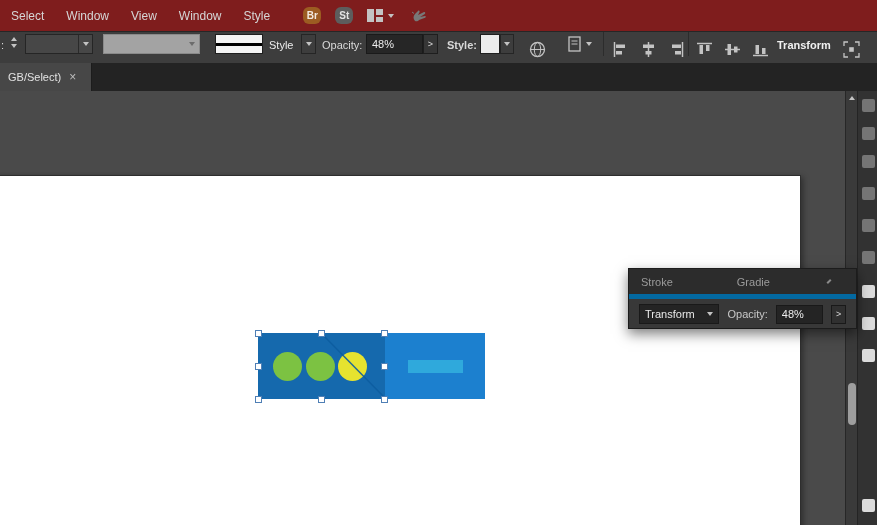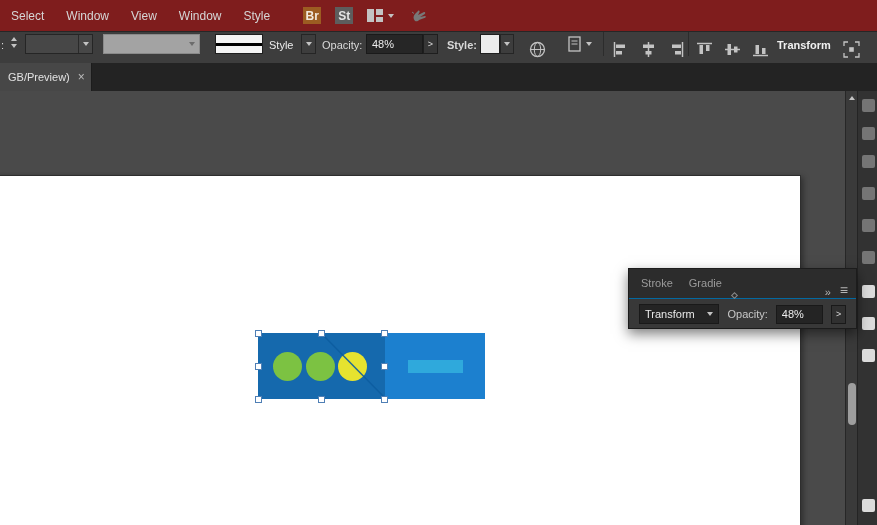--- a/index.html
+++ b/index.html
@@ -3,21 +3,21 @@
 <meta charset="utf-8">
 <style>
   * { margin:0; padding:0; box-sizing:border-box; }
   html,body { width:877px; height:525px; overflow:hidden; }
   body { font-family:"Liberation Sans","DejaVu Sans",sans-serif; background:#4a4a4a; color:#d6d6d6; }
   .app { position:relative; width:877px; height:525px; background:#4a4a4a; overflow:hidden; }
 
   
   .menubar { position:absolute; top:0; left:0; right:0; height:32px; background:#7f1d1d; display:flex; align-items:center; border-bottom:1px solid #262626; z-index:30; }
   .menu-item { font-size:12px; color:#d6d6d6; padding:0 11px; line-height:26px; white-space:nowrap; }
-  .badge { display:inline-flex; align-items:center; justify-content:center; width:18px; height:17px; border-radius:0; font-size:12px; font-weight:bold; color:#f2e9df; }
+  .badge { display:inline-flex; align-items:center; justify-content:center; width:18px; height:17px; border-radius:6px; font-size:10px; font-weight:bold; color:#f2e9df; }
   .badge.br { background:#9c5c22; margin-left:22px; }
   .badge.st { background:#5d5d5d; margin-left:14px; color:#e3e3e3; }
   .appbar-group { display:flex; align-items:center; }
   .icon-btn { display:inline-flex; align-items:center; justify-content:center; height:26px; }
   .mb-right { margin-left:auto; display:flex; align-items:center; padding-right:8px; }
   .workspace { display:inline-flex; align-items:center; gap:6px; font-size:12px; color:#d6d6d6; margin-right:24px; }
 
   .tri-down { display:inline-block; width:0; height:0; border-left:3px solid transparent; border-right:3px solid transparent; border-top:4px solid #c3c3c3; }
   .tri-up { display:inline-block; width:0; height:0; border-left:3px solid transparent; border-right:3px solid transparent; border-bottom:4px solid #c3c3c3; }
 
@@ -52,21 +52,21 @@
 
   
   .vscroll { position:absolute; top:91px; left:845px; width:12px; height:434px; background:#3a3a3a; border-left:1px solid #272727; z-index:27; }
   .vscroll-thumb { position:absolute; left:2px; top:292px; width:8px; height:42px; background:#9e9e9e; border-radius:4px; }
   .dock { position:absolute; top:91px; left:857px; width:20px; height:434px; background:#323232; border-left:1px solid #242424; z-index:27; }
   .dock-icon { position:absolute; left:4px; width:13px; height:13px; border-radius:2px; background:#757575; }
   .dock-icon.lit { background:#dcdcdc; }
 
   
   .panel { position:absolute; left:628px; top:268px; width:229px; height:61px; background:#383838; border:1px solid #1c1c1c; box-shadow:0 5px 12px rgba(0,0,0,0.5); z-index:60; }
-  .panel-tabs { height:30px; background:#2c2c2c; display:flex; align-items:flex-end; border-bottom:1px solid #0369a1; }
+  .panel-tabs { height:30px; background:#2c2c2c; display:flex; align-items:center; border-bottom:5px solid #0369a1;gap:48px; }
   .ptab { font-size:11px; color:#9b9b9b; padding:0 8px; line-height:30px; white-space:nowrap; }
   .ptab.active { background:#414141; color:#f2f2f2; font-weight:bold; }
   .ptab-divider { width:5px; height:5px; border:1px solid #8a8a8a; transform:rotate(45deg); margin:0 2px; }
   .panel-collapse { margin-left:auto; color:#b5b5b5; font-size:11px; letter-spacing:1px; padding:0 4px; }
   .panel-menu { color:#b5b5b5; font-size:14px; padding:0 8px 0 4px; }
   .panel-body { height:30px; display:flex; align-items:center; padding:0 10px; gap:8px; }
   .blend-combo { width:88px; height:20px; background:#242424; border:1px solid #191919; display:flex; align-items:center; justify-content:space-between; padding:0 5px; font-size:11px; color:#e8e8e8; }
   .p-label { font-size:11px; color:#c8c8c8; }
   .p-field { width:52px; height:19px; background:#242424; border:1px solid #191919; color:#ececec; font-size:11px; display:flex; align-items:center; padding-left:5px; }
   .p-arrow { width:16px; height:19px; background:#303030; border:1px solid #191919; color:#dcdcdc; font-size:9px; display:flex; align-items:center; justify-content:center; }
@@ -219,21 +219,21 @@
           <path d="M12 1 H16 V5"></path>
           <path d="M16 12 V16 H12"></path>
           <path d="M5 16 H1 V12"></path>
           <rect x="6.2" y="6.2" width="4.6" height="4.6" fill="#c3c3c3" stroke="none"></rect>
         </svg>
     </span>
   </div>
 
   <div class="tabbar">
     <div class="doc-tab">
-      <span>GB/Preview)</span>
+      <span>GB/Select)</span>
       <span class="tab-close">×</span>
     </div>
   </div>
 
   <div class="canvas">
     <div class="artboard"></div>
 
     <div class="shape" style="left: 258px; top: 242px; width: 127px; height: 66px; background: rgb(21, 105, 173);"></div>
     <div class="shape" style="left: 385px; top: 242px; width: 100px; height: 66px; background: rgb(28, 128, 207);"></div>
 

